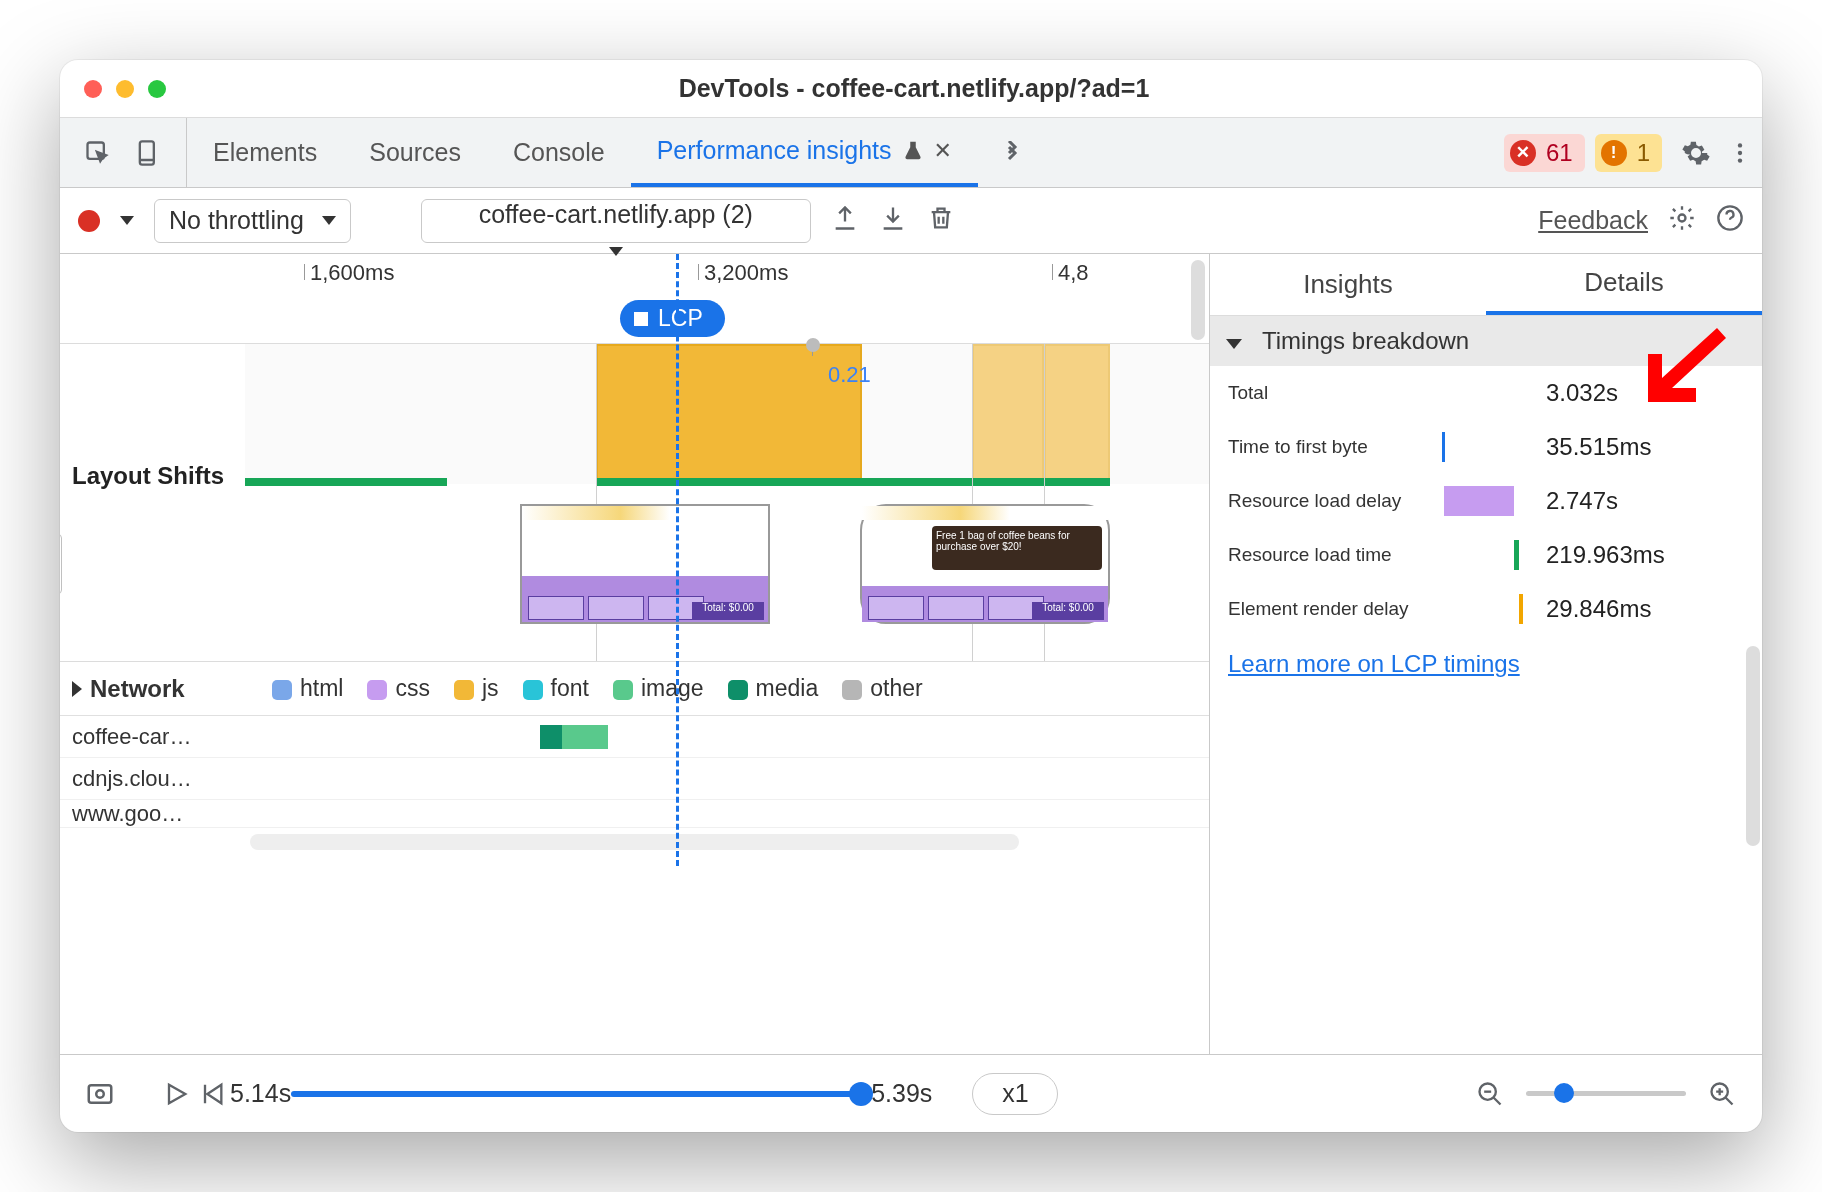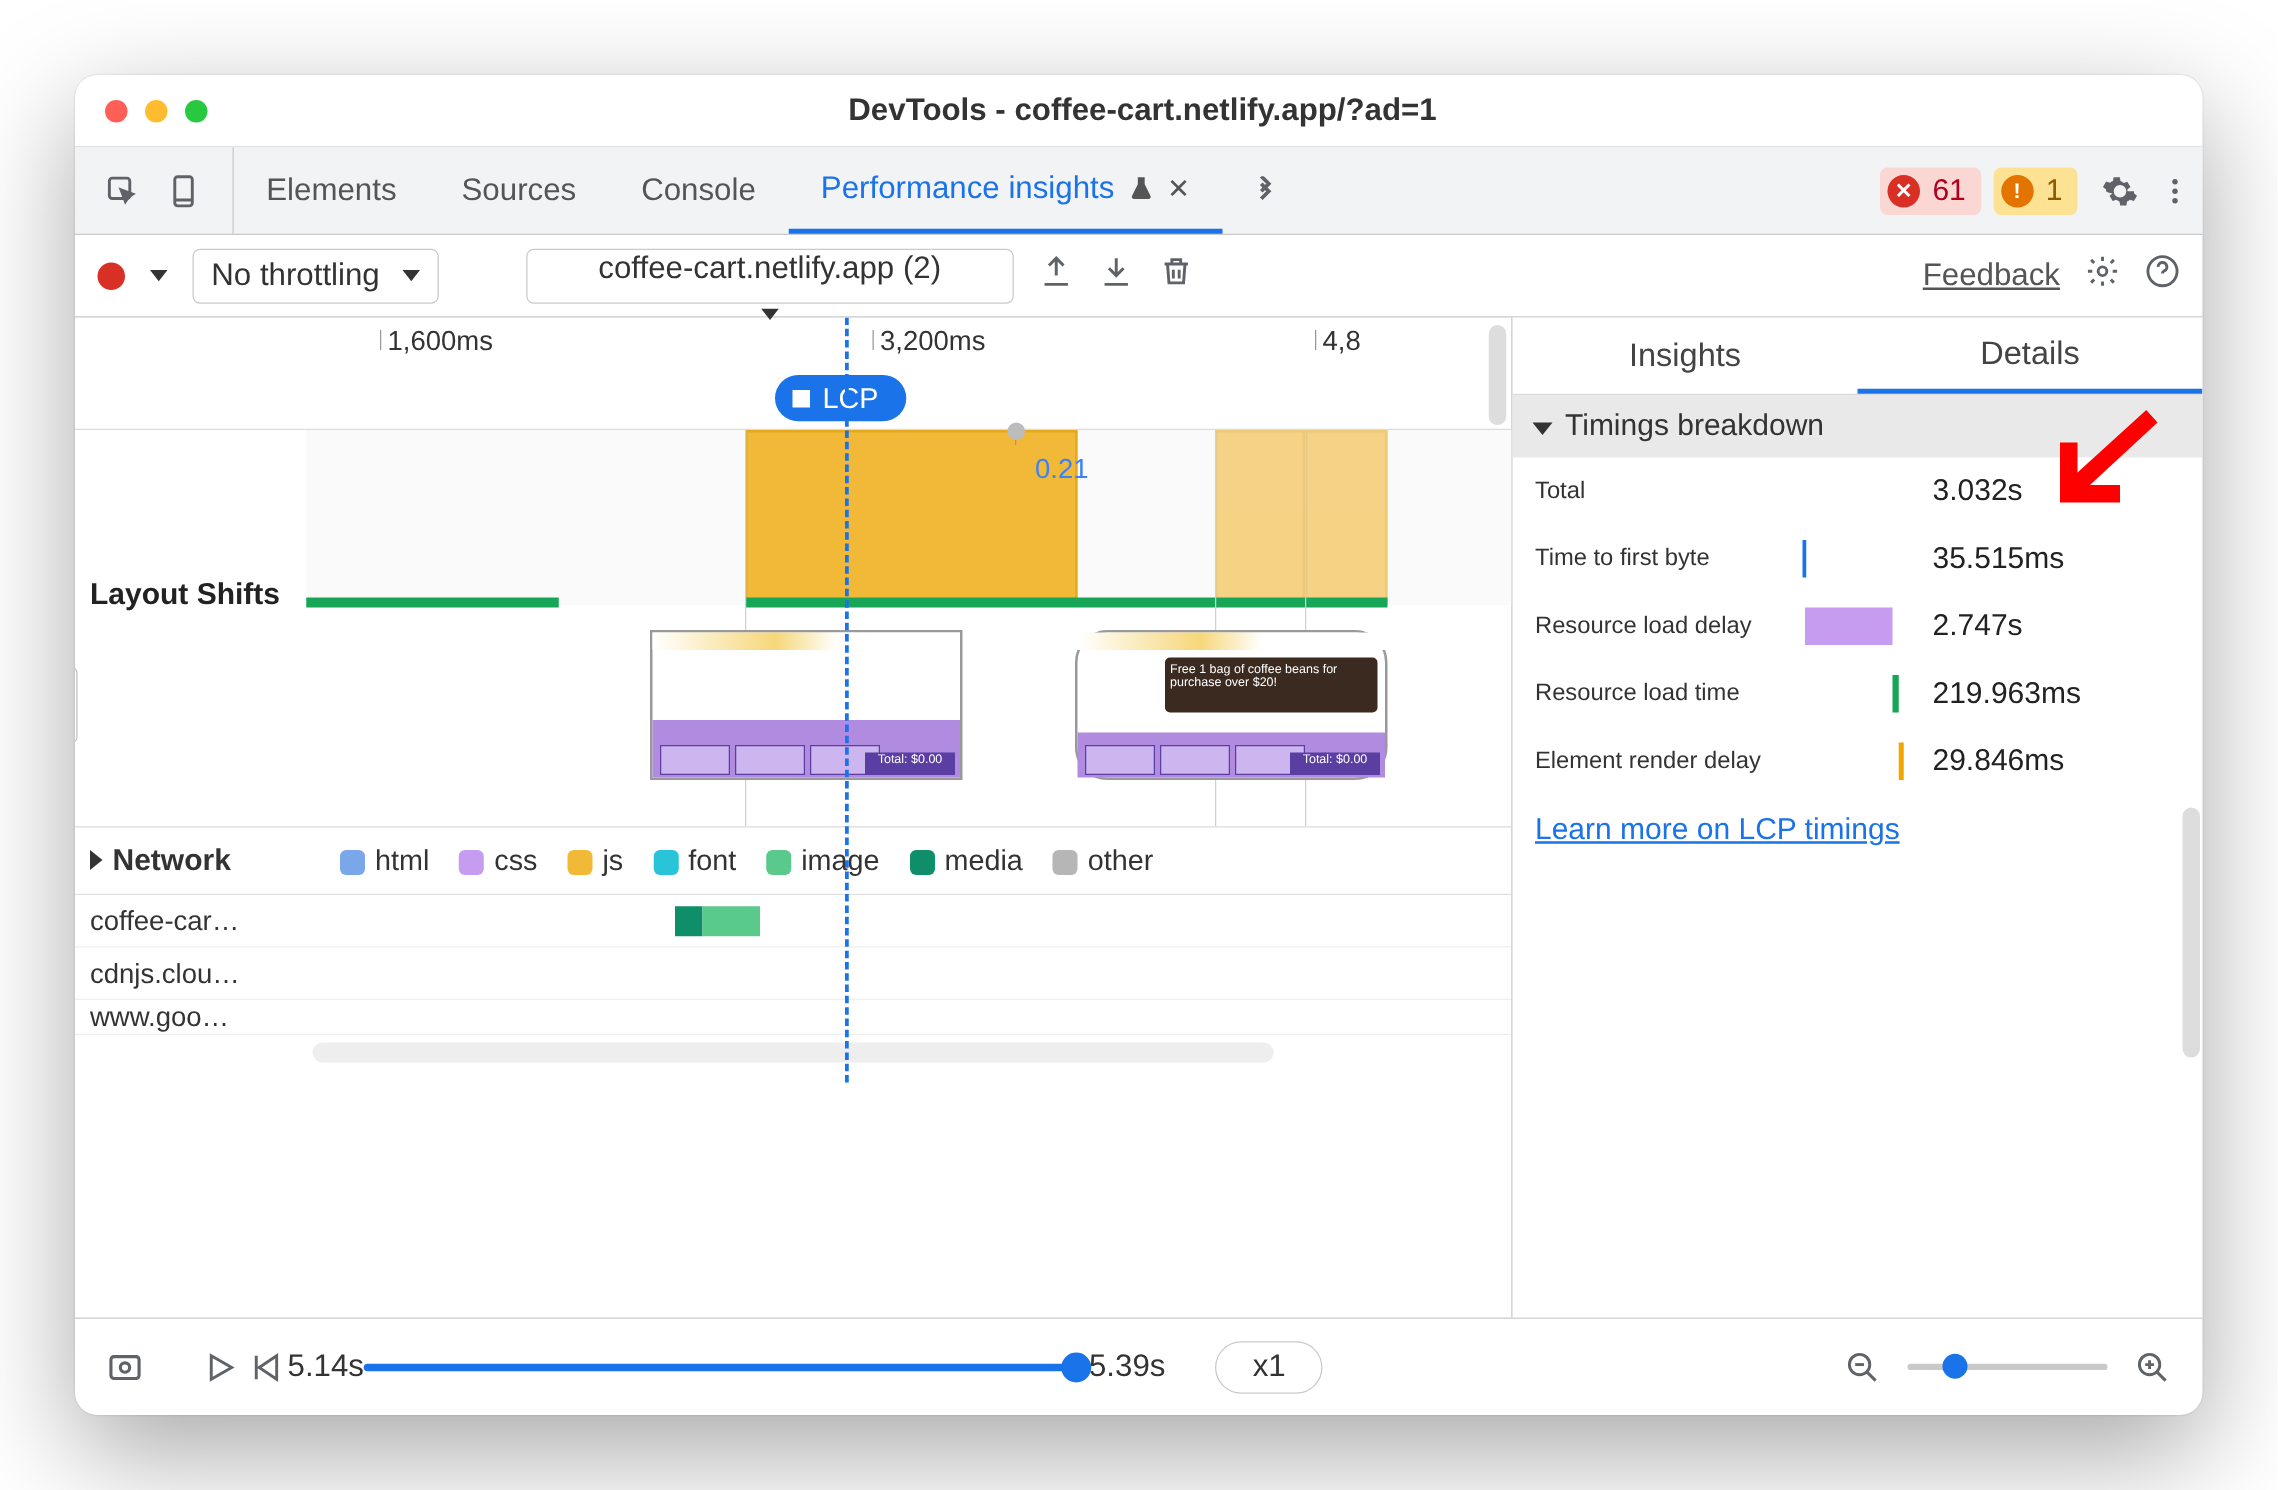--- a/index.html
+++ b/index.html
@@ -86,21 +86,21 @@
   .net-row { height:42px; display:flex; align-items:center; padding-left:12px; border-bottom:1px solid #f0f0f0; position:relative;}
   .net-row .bar { position:absolute; height:24px; top:9px;}
   .hscroll { height:16px; background:#eee; border-radius:8px; margin:6px 190px 8px 190px; position:relative;}
 
   
   .side { width:552px; display:flex; flex-direction:column; background:#fff; font-size:25px; color:#222;}
   .side-tabs { height:62px; display:flex; border-bottom:1px solid #dcdcdc;}
   .side-tab { flex:1; display:flex; align-items:center; justify-content:center; font-size:26px; color:#444;}
   .side-tab.active{ border-bottom:4px solid #1a73e8;}
   .side-body { flex:1; overflow:auto; position:relative;}
-  .section-hdr { background:#e9e9e9; height:50px; display:flex; align-items:center; gap:10px; padding:0 16px; font-size:24px; color:#333;}
+  .section-hdr { background:#e9e9e9; height:50px; display:flex; align-items:center; gap:20px; padding:0 16px; font-size:24px; color:#333;}
   .section-hdr .tri::before{content:"";display:inline-block;border-left:8px solid transparent;border-right:8px solid transparent;border-top:10px solid #333;}
   .timing-row { display:flex; align-items:center; padding:10px 18px; gap:18px;}
   .timing-row .tlabel{ width:196px; font-size:19px; color:#333;}
   .timing-row .tbar { width:86px; height:34px; position:relative;}
   .timing-row .tbar .b { position:absolute; top:2px; height:30px;}
   .timing-row .tval { font-size:24px; color:#222;}
   .learn { color:#1a73e8; text-decoration:underline; font-size:24px; padding:14px 18px;}
 
   .drawer-toggle { position:absolute; top:280px; left:-18px; width:20px; height:60px; border:1px solid #c0c0c0; border-radius:4px; background:#fff; display:flex; align-items:center; justify-content:center; font-size:18px; color:#555; z-index:20;}
 

